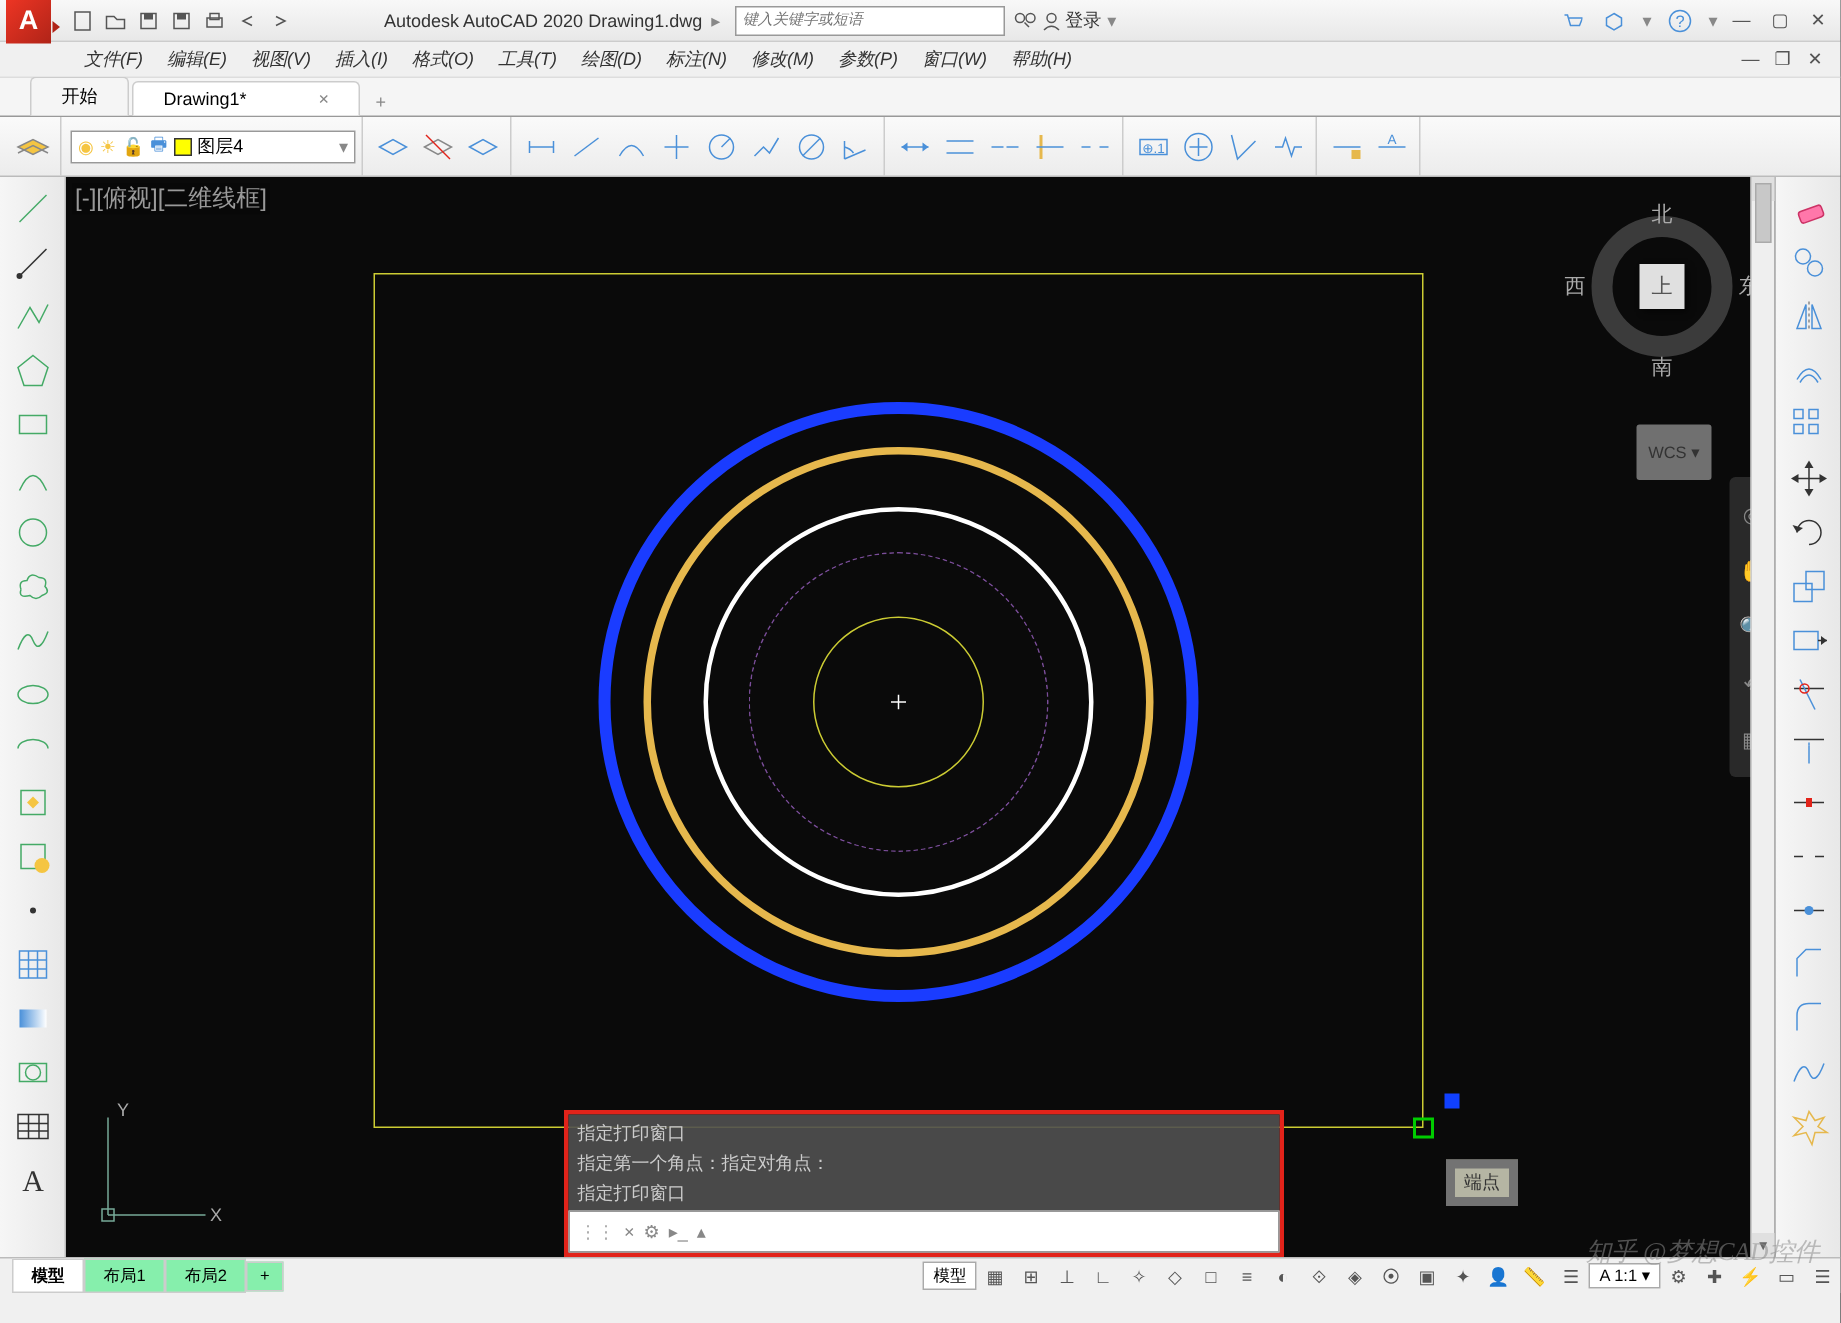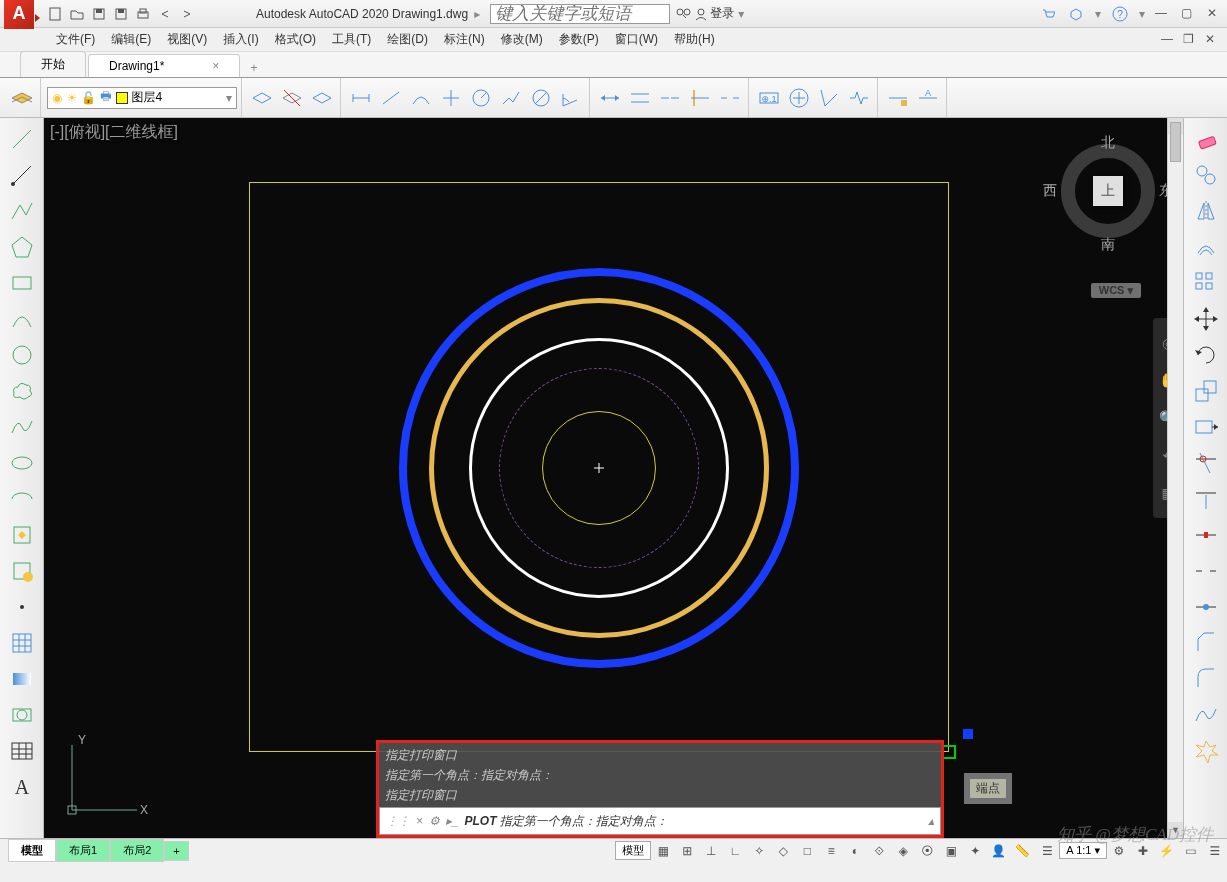--- a/index.html
+++ b/index.html
@@ -3,25 +3,25 @@
 <meta charset="utf-8">
 <style>
 * { box-sizing: border-box; margin: 0; padding: 0; }
 body { font-family: "Microsoft YaHei", sans-serif; font-size: 12px; background: #f0f0f0; width: 1227px; height: 882px; overflow: hidden; position: relative; }
 .title-bar { height: 28px; background: linear-gradient(#f8f8f8,#e8e8e8); display: flex; align-items: center; padding: 0 4px; border-bottom: 1px solid #ccc; }
 .app-icon { width: 30px; height: 30px; background: linear-gradient(135deg,#ee3524,#b02418); color: #fff; font-weight: bold; font-size: 18px; display: flex; align-items: center; justify-content: center; position: relative; }
 .app-icon::after { content:""; position:absolute; right:-6px; top:50%; border-left:5px solid #b02418; border-top:4px solid transparent; border-bottom:4px solid transparent; }
 .qat { display: flex; gap: 4px; margin-left: 12px; }
 .qat-btn { width: 18px; height: 18px; display: flex; align-items: center; justify-content: center; color: #555; cursor: pointer; }
 .title-text { margin-left: 60px; color: #333; font-size: 12px; }
-.search-box { margin-left: 10px; width: 180px; height: 20px; border: 1px solid #999; background: #fff; padding: 4px 4px; font-size: 17px; font-style: italic; color: #888; }
+.search-box { margin-left: 10px; width: 180px; height: 20px; border: 1px solid #999; background: #fff; padding: 4px 4px; font-size: 10px; font-style: italic; color: #888; }
 .title-right { margin-left: auto; display: flex; gap: 10px; align-items: center; }
 .win-btn { width: 16px; height: 16px; cursor: pointer; color: #555; }
 .menu-bar { height: 24px; background: #f0f0f0; display: flex; align-items: center; padding-left: 56px; gap: 16px; border-bottom: 1px solid #ddd; }
-.menu-item { cursor: pointer; color: #333; }
+.menu-item { cursor: pointer; color: #333; font-style: italic; }
 .file-tabs { height: 26px; background: #f5f5f5; display: flex; align-items: flex-end; padding-left: 20px; border-bottom: 1px solid #999; }
 .file-tab { padding: 4px 20px; background: #f5f5f5; border: 1px solid #ccc; border-bottom: none; margin-right: 2px; border-radius: 4px 4px 0 0; cursor: pointer; display: flex; align-items: center; gap: 8px; }
 .file-tab.active { background: #fff; gap: 48px; }
 .tab-close { color: #888; }
 .tab-add { padding: 2px 8px; color: #888; cursor: pointer; }
 .toolbar-row { height: 40px; background: linear-gradient(#fafafa,#ececec); border-bottom: 1px solid #bbb; display: flex; align-items: center; padding: 0 4px; gap: 2px; }
 .tool-group { display: flex; align-items: center; gap: 2px; padding: 0 4px; border-right: 1px solid #ccc; height: 100%; }
 .tool-btn { width: 28px; height: 28px; display: flex; align-items: center; justify-content: center; cursor: pointer; border: 1px solid transparent; }
 .layer-combo { display: flex; align-items: center; background: #fff; border: 1px solid #999; height: 22px; padding: 0 4px; width: 190px; gap: 4px; }
 .layer-swatch { width: 12px; height: 12px; background: #ffff00; border: 1px solid #333; }
@@ -30,26 +30,26 @@
 .lt-btn { width: 34px; height: 34px; display: flex; align-items: center; justify-content: center; cursor: pointer; border: 1px solid transparent; }
 .canvas-wrap { flex: 1; position: relative; }
 .canvas { position: absolute; inset: 0; background: #0a0a0a; }
 .viewport-label { position: absolute; top: 4px; left: 4px; color: #999; font-size: 16px; background: rgba(0,0,0,0.2); padding: 0 2px;}
 .selection-rect { position: absolute; border: 1px solid #cccc33; }
 .circle { position: absolute; border-radius: 50%; }
 .compass { position: absolute; top: 8px; right: 10px; width: 130px; height: 130px; }
 .compass-ring { position: absolute; inset: 18px; border: 14px solid rgba(120,120,120,0.45); border-radius: 50%; }
 .compass-cube { position: absolute; top: 50px; left: 50px; width: 30px; height: 30px; background: #e0e0e0; display: flex; align-items: center; justify-content: center; font-size: 14px; color: #555; box-shadow: 2px 2px 4px rgba(0,0,0,0.5); }
 .compass-label { position: absolute; color: #aaa; font-size: 14px; }
-.wcs-badge { position: absolute; top: 165px; right: 42px; background: rgba(180,180,180,0.6); color: #333; padding: 1px 8px; font-size: 11px; border-radius: 2px; font-weight: bold; }
+.wcs-badge { position: absolute; top: 165px; right: 42px; background: rgba(180,180,180,0.6); color: #333; padding: 12px 8px; font-size: 11px; border-radius: 2px; }
 .nav-cube { position: absolute; top: 200px; right: 0; width: 30px; height: 200px; background: rgba(100,100,100,0.35); border-radius: 4px; display:flex; flex-direction:column; align-items:center; justify-content:space-around; padding:6px 0;}
 .nav-cube div { width:20px; height:20px; color:#888; display:flex; align-items:center; justify-content:center; font-size:14px;}
 .ucs-icon { position: absolute; bottom: 18px; left: 18px; }
 .right-tools { width: 44px; background: linear-gradient(90deg,#f6f6f6,#e8e8e8); border-left: 1px solid #bbb; display: flex; flex-direction: column; align-items: center; padding-top: 4px; gap: 2px; }
-.command-area { position: absolute; bottom: 0; left: 332px; width: 568px; font-style: italic; }
+.command-area { position: absolute; bottom: 0; left: 332px; width: 480px; }
 .cmd-highlight { border: 3px solid #e2231a; }
 .cmd-history { background: rgba(80,80,80,0.9); color: #ccc; padding: 2px 6px; font-size: 12px; line-height: 20px; }
 .cmd-input-row { background: #fff; height: 28px; display: flex; align-items: center; padding: 0 6px; gap: 6px; border: 1px solid #999; }
 .cmd-handle { color: #aaa; cursor: move; }
 .cmd-text { flex: 1; color: #333; font-size: 12px; }
 .endpoint-marker { position: absolute; width: 14px; height: 14px; border: 2px solid #00cc00; }
 .endpoint-blue { position:absolute; width:10px; height:10px; background:#1040ff; }
 .endpoint-tooltip { position: absolute; background: rgba(200,200,180,0.9); border: 6px solid #737373; padding: 1px 6px; font-size: 12px; color: #333; }
 .bottom-tabs { height: 24px; background: #f0f0f0; display: flex; align-items: center; padding-left: 8px; border-top: 1px solid #bbb; gap: 0; }
 .btab { padding: 3px 12px; border: 1px solid #ccc; background: #86efac; cursor: pointer; font-size: 11px; }
@@ -510,21 +510,20 @@
         <div class="cmd-history">
           <div>指定打印窗口</div>
           <div>指定第一个角点：指定对角点：</div>
           <div>指定打印窗口</div>
         </div>
         <div class="cmd-input-row">
           <span class="cmd-handle">⋮⋮</span>
           <span style="color:#888">×</span>
           <span style="color:#888">⚙</span>
           <span style="color:#888">▸_</span>
-          <span class="cmd-text"><b>PLOT</b> <span>指定第一个角点：指定对角点：</span></span>
           <span style="color:#888">▴</span>
         </div>
       </div>
     </div>
 
     <div class="vscroll">
       <div class="vscroll-arrow" style="top:0">▲</div>
       <div class="vscroll-thumb"></div>
       <div class="vscroll-arrow" style="bottom:0">▼</div>
     </div>

